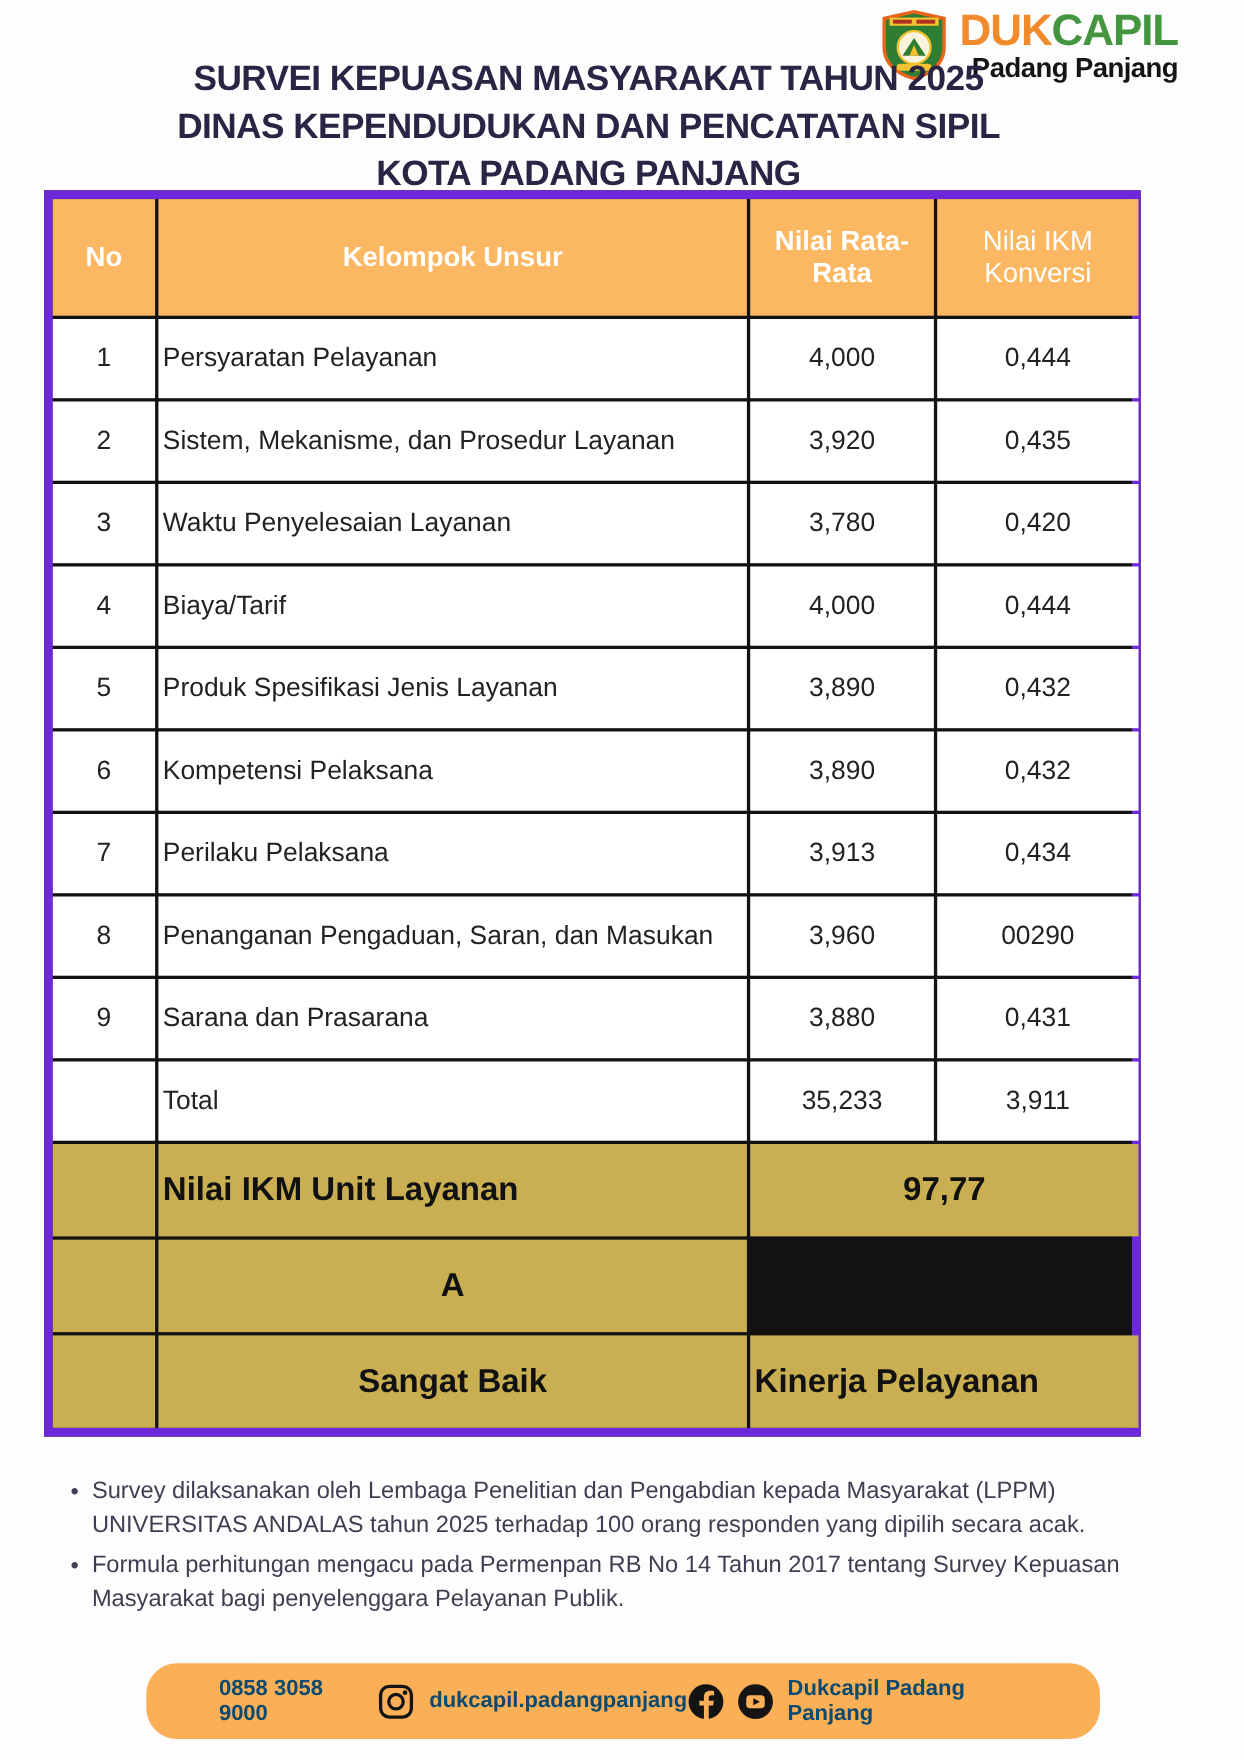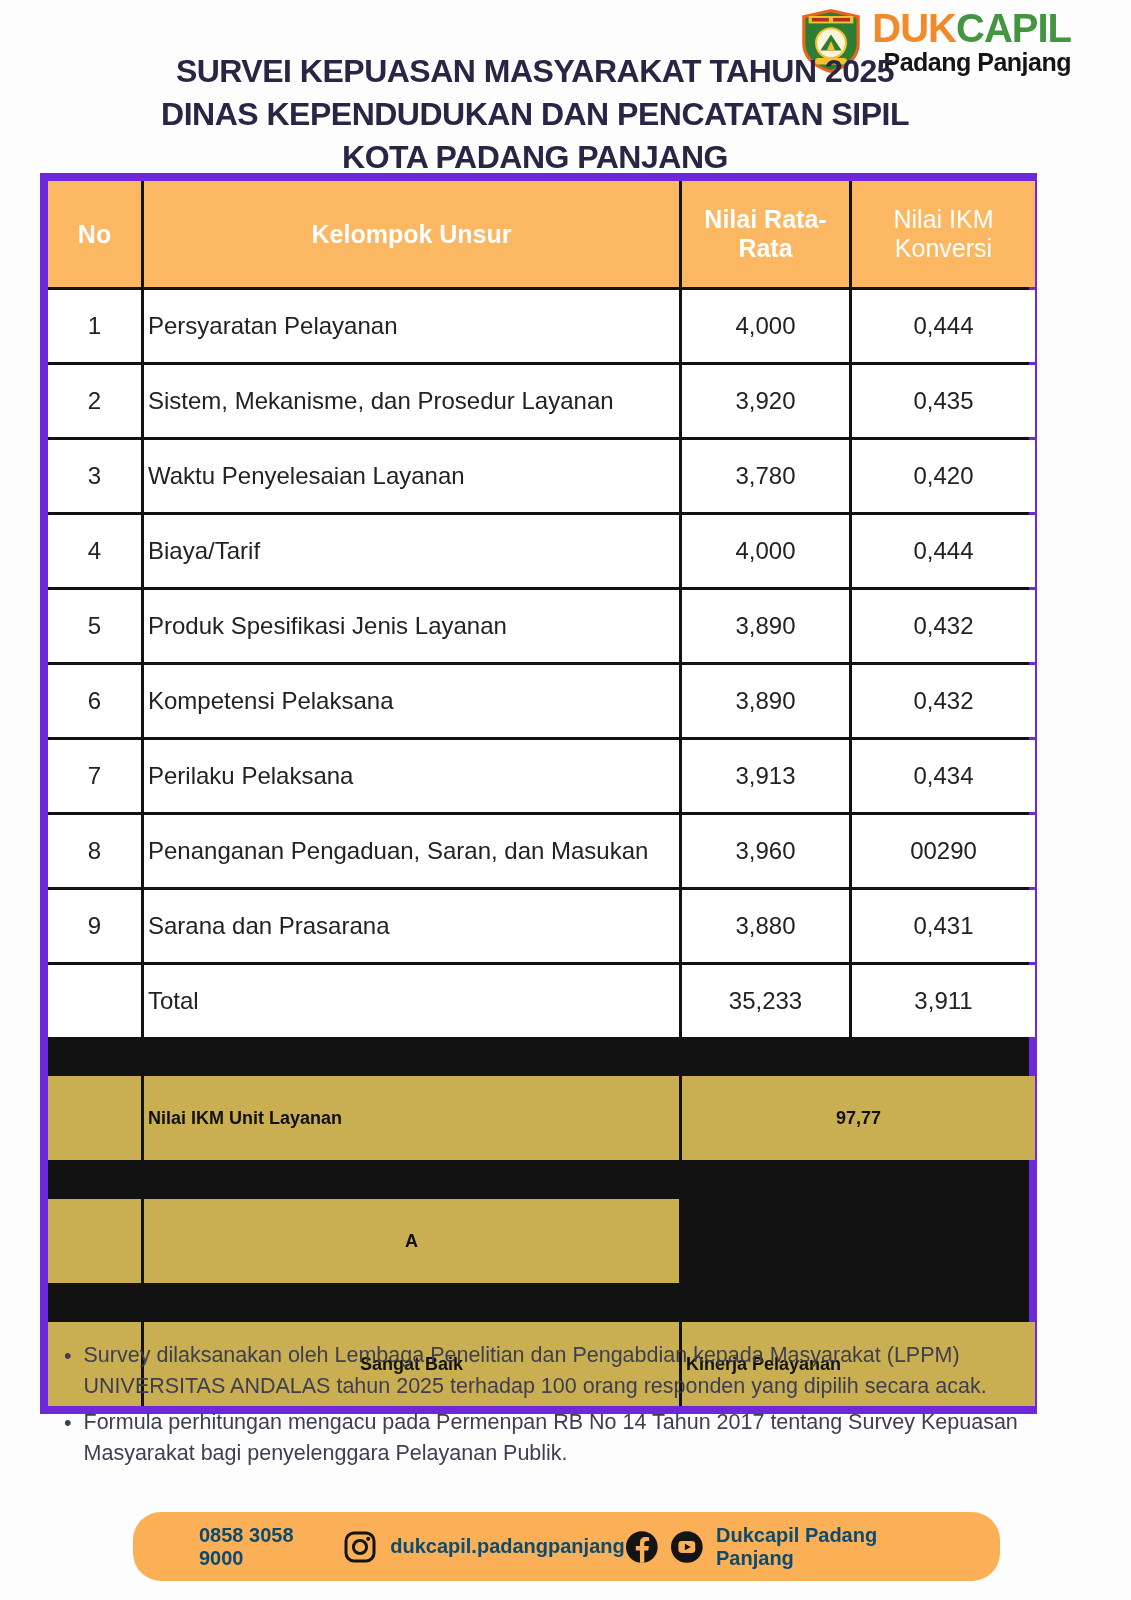--- a/index.html
+++ b/index.html
@@ -25,21 +25,21 @@
   .trow.merged { grid-template-columns:93px 535px 353px; }
   .cell { background:#ffffff; display:flex; align-items:center; justify-content:center; }
   .cell.left { justify-content:flex-start; padding-left:4px; padding-right:10px; }
 
   .hrow .cell { background:#FBB761; color:#ffffff; text-align:center; height:106px; font-size:25px; }
   .h-bold { font-weight:700; }
   .h-med { font-weight:400; }
   .hrow .cell { padding:0 14px; }
 
   .drow .cell { height:72px; font-size:24px; color:#222222; }
-  .grow .cell { background:#C9AF52; height:84px; font-size:18px; font-weight:700; color:#111111;margin-top:36px; }
+  .grow .cell { background:#C9AF52; height:84px; font-size:30px; font-weight:700; color:#111111; }
 
   
   .notes { position:absolute; left:64px; top:1340px; width:1010px; color:#3E3E52; font-size:21.5px; line-height:1.42; }
   .note-item { display:flex; gap:12px; margin-bottom:6px; }
   .bullet { flex:0 0 auto; margin-top:1px; }
 
   
   .footer-bar { position:absolute; left:133px; top:1512px; width:867px; height:69px; background:#FBB057; border-radius:28px; display:flex; align-items:center; justify-content:space-between; padding:0 42px 0 66px; color:#0c4a6e; font-weight:700; font-size:20px; }
   .f-group { display:flex; align-items:center; gap:12px; }
   .icon { display:block; }

